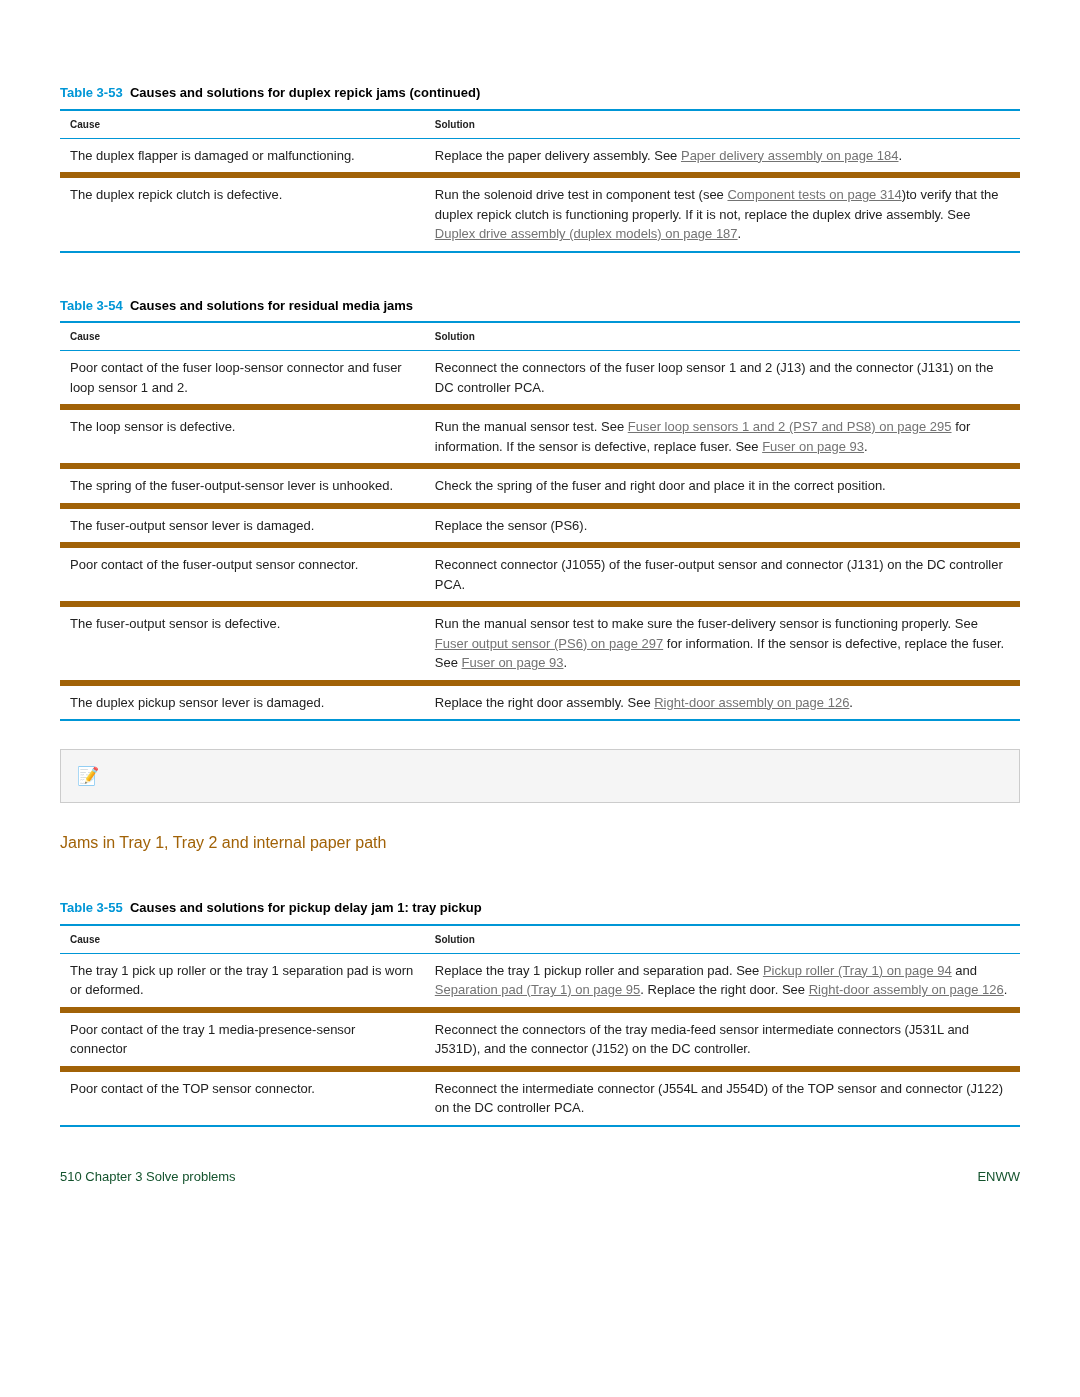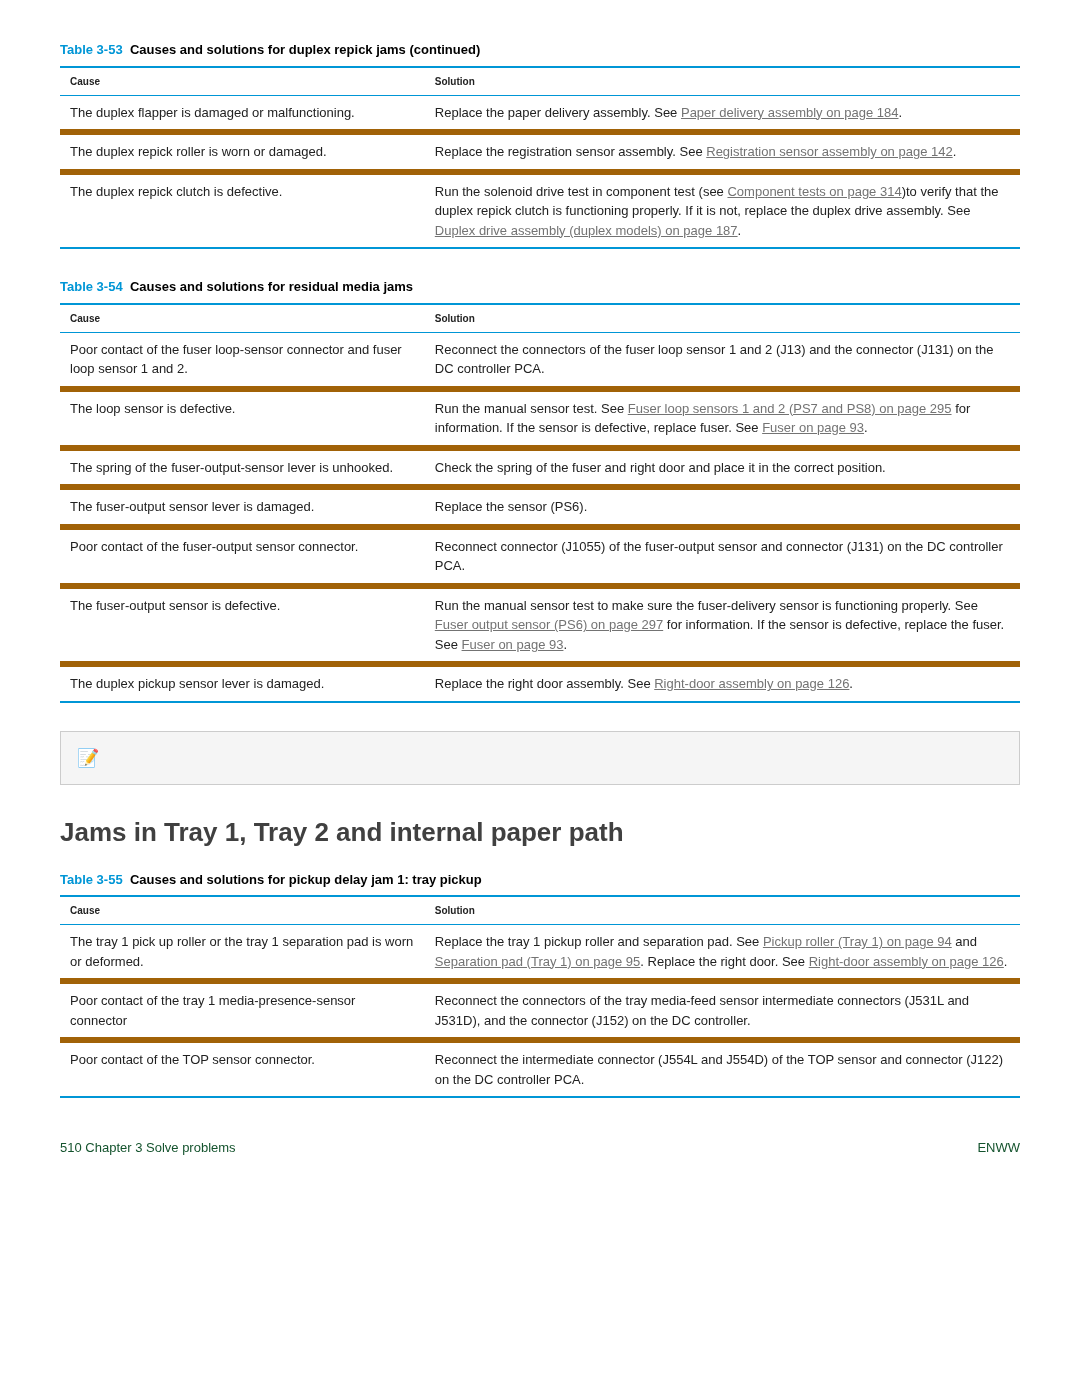--- a/index.html
+++ b/index.html
@@ -4,21 +4,21 @@
   <style>
     * { box-sizing: border-box; margin: 0; padding: 0; }
     body {
       font-family: Arial, Helvetica, sans-serif;
       font-size: 13px;
       color: #222;
       background: #fff;
       padding: 40px 60px 60px 60px;
       line-height: 1.5;
     }
-    .table-section { margin-bottom: 28px; }
+    .table-section { margin-bottom: 28px; margin-top: 43px; }
     .table-title {
       font-size: 13px;
       font-weight: bold;
       margin-bottom: 6px;
       color: #000;
     }
     .table-title span.table-num { color: #0096d6; }
     table {
       width: 100%;
       border-collapse: collapse;
@@ -60,23 +60,23 @@
     }
     .note-icon {
       font-size: 18px;
       margin-right: 8px;
       margin-top: 1px;
       flex-shrink: 0;
     }
     .note-label { font-weight: bold; }
 
     .section-heading {
-      color: #404040;
-      font-size: 26px;
-      font-weight: bold;
+      color: #a16207;
+      font-size: 16px;
+      font-weight: normal;
       margin-bottom: 18px;
       margin-top: 10px;
     }
 
     .page-footer {
       display: flex;
       justify-content: space-between;
       margin-top: 40px;
       font-size: 13px;
       color: #14532d;
@@ -94,24 +94,20 @@
     <thead>
       <tr>
         <th class="col-cause">Cause</th>
         <th class="col-solution">Solution</th>
       </tr>
     </thead>
     <tbody>
       <tr>
         <td>The duplex flapper is damaged or malfunctioning.</td>
         <td>Replace the paper delivery assembly. See <a href="#">Paper delivery assembly on page&nbsp;184</a>.</td>
-      </tr>
-      <tr>
-        <td>The duplex repick roller is worn or damaged.</td>
-        <td>Replace the registration sensor assembly. See <a href="#">Registration sensor assembly on page&nbsp;142</a>.</td>
       </tr>
       <tr>
         <td>The duplex repick clutch is defective.</td>
         <td>Run the solenoid drive test in component test (see <a href="#">Component tests on page&nbsp;314</a>)to verify that the duplex repick clutch is functioning properly. If it is not, replace the duplex drive assembly. See <a href="#">Duplex drive assembly (duplex models) on page&nbsp;187</a>.</td>
       </tr>
     </tbody>
   </table>
 </div>
 
 <div class="table-section">

